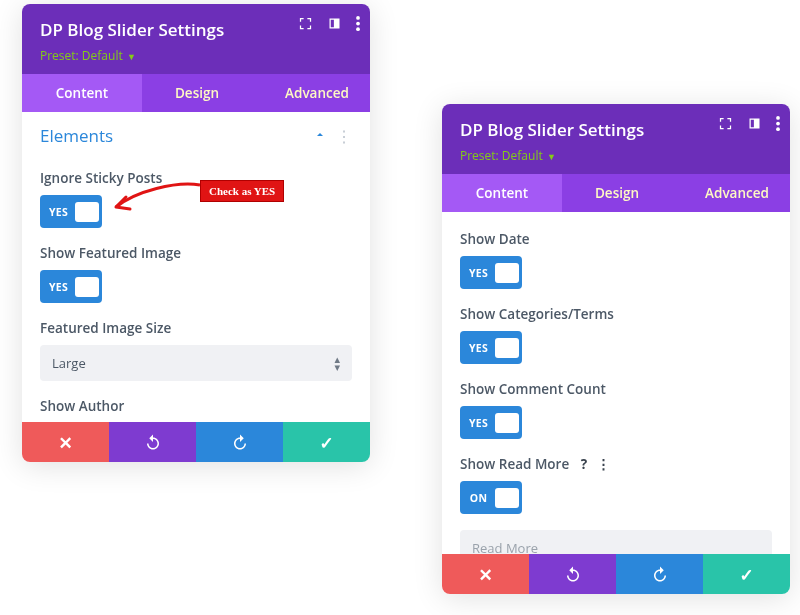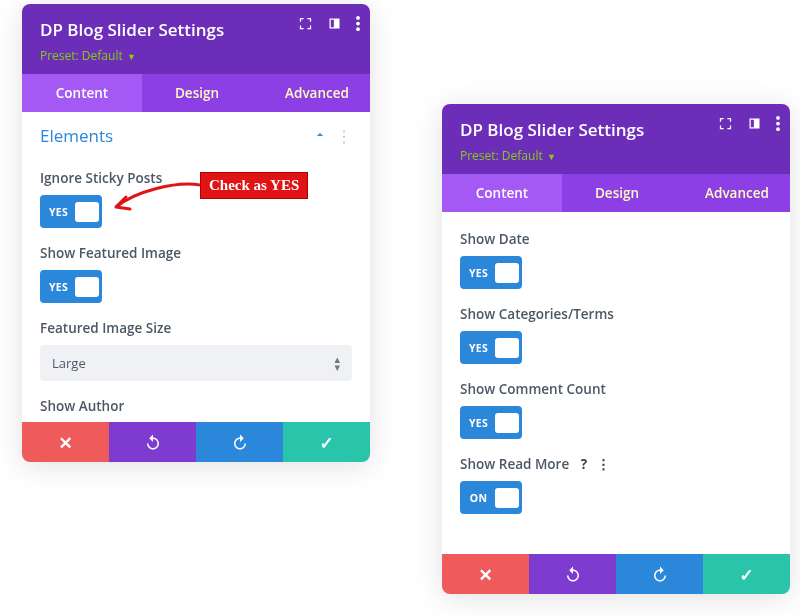--- a/index.html
+++ b/index.html
@@ -197,23 +197,24 @@
   .footbtn svg { width: 18px; height: 18px; fill: #fff; }
   .footbtn .glyph { color:#fff; font-size:17px; font-weight:700; }
 
   
   .callout {
     position: absolute;
     background: #e01414;
     color: #fff;
     font-family: Georgia, "Times New Roman", serif;
     font-weight: 700;
-    font-size: 15px;
+    font-size: 11px;
     padding: 4px 8px;
     border: 1px solid #b00000;
+    margin-top: 8px;
   }
   .callout-pos { left: 200px; top: 172px; }
 
   
   .arrowwrap {
     position: absolute;
     left: 106px;
     top: 177px;
     width: 98px;
     height: 50px;
@@ -397,20 +398,23 @@
         <span class="help">?</span>
         <span class="kebab2">⋮</span>
       </div>
       <div class="toggle">
         <span class="txt">ON</span>
         <span class="knob"></span>
       </div>
     </div>
 
     <div class="opt">
+      <div class="textin">
+        <span>Read More</span>
+      </div>
     </div>
   </div>
 
   <div class="footbar">
     <div class="footbtn fb-red">
         <span class="glyph">✕</span>
       </div>
     <div class="footbtn fb-purple">
       <svg viewBox="0 0 24 24">
           <path d="M12 5V2L7 7l5 5V8c3.3 0 6 2.7 6 6s-2.7 6-6 6-6-2.7-6-6H4c0 4.4 3.6 8 8 8s8-3.6 8-8-3.6-8-8-8z"></path>

